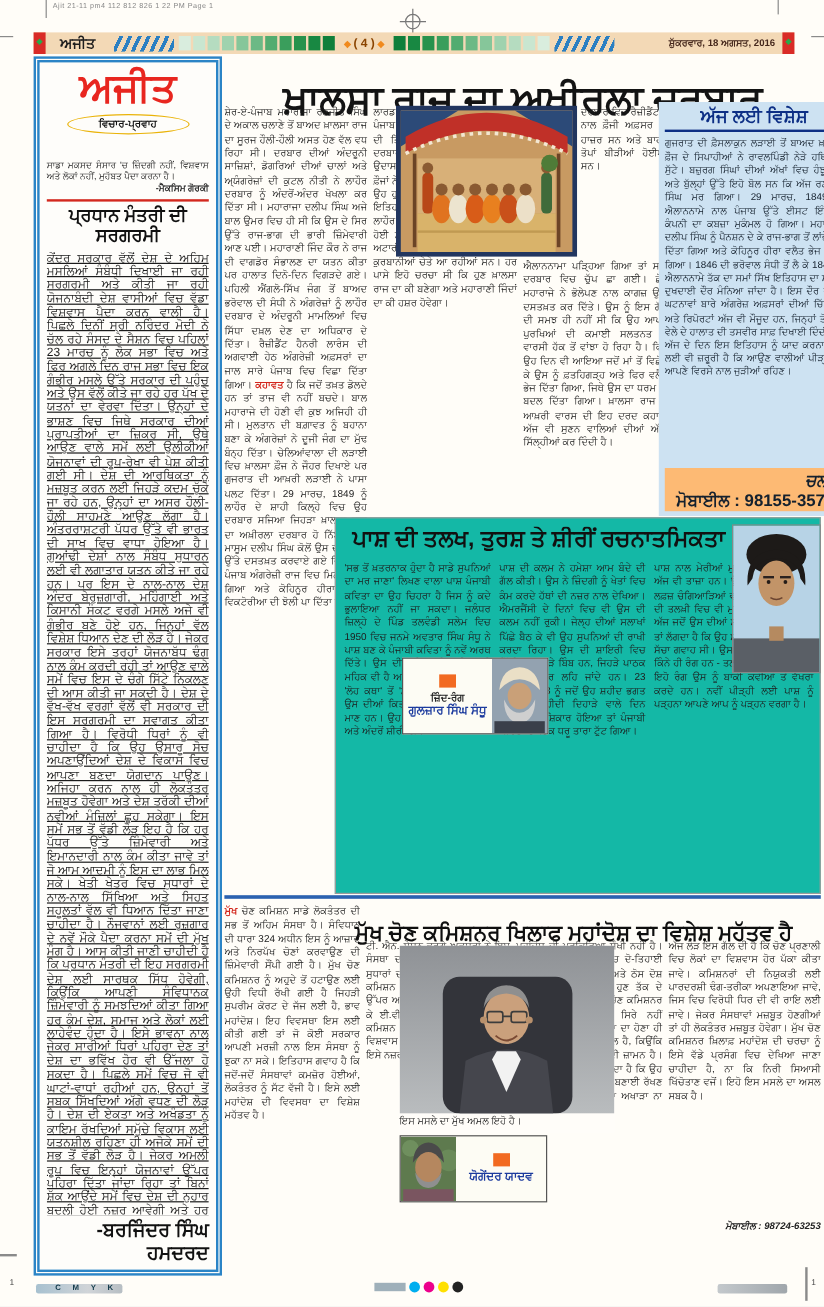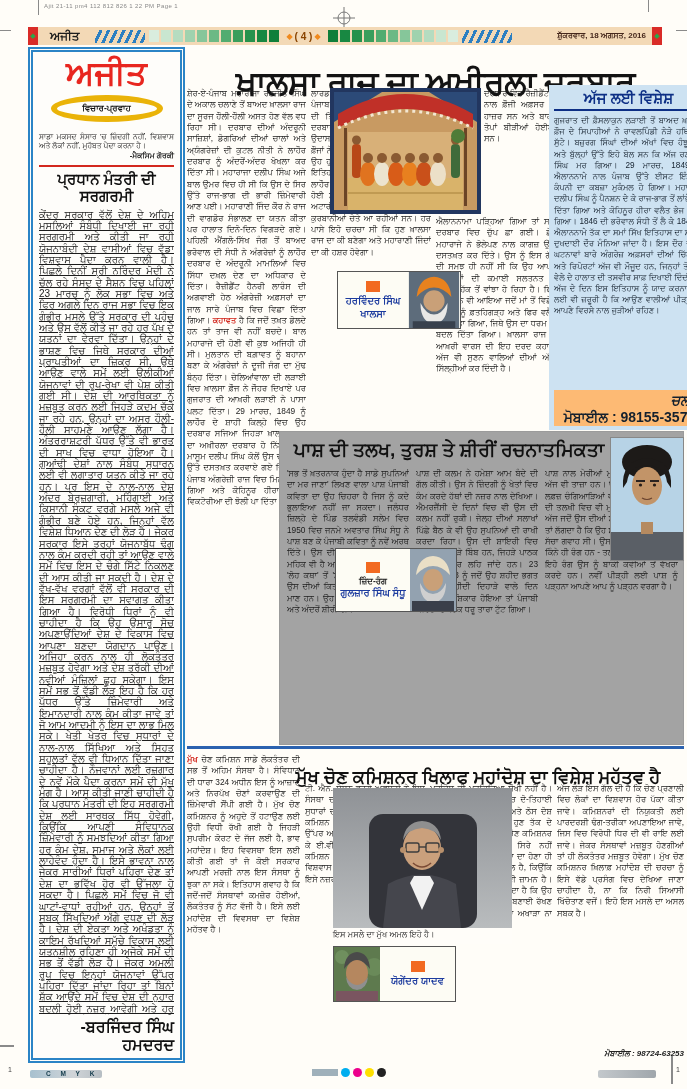--- a/index.html
+++ b/index.html
@@ -30,23 +30,23 @@
   .g4{background:#86c69a}.g5{background:#6cb985}.g6{background:#52ac70}.g7{background:#3a9e5c}
   .g8{background:#27924c}.g9{background:#188842}.g10{background:#0f7f3a}
   .tb-badge{display:flex;align-items:center;gap:2px;font-size:10px;font-weight:700;color:#8a4400;
             padding:0 3px;white-space:nowrap;}
   .tb-dia{color:#f08a1e;font-size:8px;}
   .tb-date{margin-left:auto;font-size:8px;font-weight:700;color:#46281c;margin-right:6px;white-space:nowrap;}
   
   .editorial{position:absolute;left:28px;top:47px;width:157px;height:1016px;border:5px double #2b84c6;
              background:#fefdfa;box-sizing:border-box;padding:4px 6px;display:flex;flex-direction:column;}
   .ed-logo{font-size:33px;font-weight:800;color:#e8261f;text-align:center;line-height:1.05;}
-  .ed-oval{width:100px;margin:4px auto 2px;border:6px solid #eab308;border-radius:50%;font-size:8.6px;
+  .ed-oval{width:100px;margin:4px auto 2px;border:1px solid #eab308;border-radius:50%;font-size:8.6px;
            font-weight:700;text-align:center;padding:2px 0;color:#111;}
-  .ed-quote{font-size:7.5px;line-height:9.8px;text-align:justify;color:#222;margin-top:8px;}
+  .ed-quote{font-size:7.5px;line-height:9.8px;text-align:justify;color:#222;margin-top:19px;}
   .ed-qauth{float:right;font-weight:700;}
   .ed-rule{height:2px;background:#d3281e;margin:4px 0 3px;}
   .ed-head{font-size:15px;font-weight:800;text-align:center;color:#101010;line-height:1.15;}
   .ed-body{flex:1;overflow:hidden;font-size:10px;line-height:11.35px;text-align:justify;color:#1b1b1b;margin-top:4px;text-decoration:underline;}
   .ed-sig{text-align:right;font-size:16px;font-weight:700;margin-top:3px;color:#111;}
   
   .m-head{position:absolute;left:187px;top:42px;width:497px;height:44px;font-size:33px;font-weight:800;
           color:#131313;text-align:center;white-space:nowrap;overflow:hidden;letter-spacing:-.5px;}
   .ncol{position:absolute;font-size:8.3px;line-height:11.35px;text-align:justify;color:#1c1c1c;overflow:hidden;}
   #mc1{left:187px;top:88px;width:119px;height:656px}
@@ -68,39 +68,39 @@
   .special{position:absolute;left:549px;top:85px;width:159px;height:345px;background:#cde2f2;
            box-sizing:border-box;padding:4px 5px;}
   .sp-head{font-size:15px;font-weight:800;color:#0d2f85;border-bottom:2.5px solid #0d2f85;
            padding-bottom:2px;margin-bottom:4px;text-align:center;}
   .sp-body{font-size:8.2px;line-height:11.2px;text-align:justify;color:#15212e;height:283px;overflow:hidden;}
   .sp-foot{position:absolute;right:5px;bottom:4px;left:5px;text-align:right;background:#fdba74;
            font-size:14px;font-weight:700;color:#15212e;padding-top:2px;}
   .sp-closing{font-style:italic;display:block;}
   
   .feature{position:absolute;left:279px;top:431px;width:405px;height:314px;border:1px solid #9b9b9b;
-           background:#a3a3a3;box-sizing:border-box;}
+           background:#14b8a6;box-sizing:border-box;}
   .f-head{position:absolute;left:10px;top:7px;width:318px;font-size:19px;font-weight:800;text-align:center;
           color:#111;white-space:nowrap;overflow:hidden;}
   .fcol{position:absolute;font-size:8.3px;line-height:11.35px;text-align:justify;color:#1c1c1c;overflow:hidden;}
   #fca{left:7px;top:36px;width:122px;height:271px}
   #fcb{left:136px;top:36px;width:122px;height:271px}
   #fcc{left:265px;top:36px;width:133px;height:271px}
   #fpash{position:absolute;left:330px;top:5px;width:72px;height:122px;border:1px solid #888;font-size:0;}
   #by2{left:55px;top:116px;width:122px;height:64px}
   
   .b-rule{position:absolute;left:187px;top:746px;width:497px;height:3px;background:#2b62b0;}
   .b-head{position:absolute;left:290px;top:752px;width:376px;font-size:18px;font-weight:800;text-align:center;
           color:#0f0f0f;white-space:nowrap;overflow:hidden;}
   #bc1{left:187px;top:754px;width:113px;height:306px}
   #bc2{left:305px;top:783px;width:120px;height:277px}
   #bc3{left:430px;top:783px;width:122px;height:277px}
   #bc4{left:557px;top:783px;width:127px;height:230px}
   .b-contact{position:absolute;left:557px;top:1017px;width:127px;text-align:right;font-size:8px;
-             font-style:italic;font-weight:700;color:#222;margin-top:32px;}
+             font-style:italic;font-weight:700;color:#222;}
   .photo-cec{position:absolute;left:333px;top:788px;width:179px;height:156px;background:#fffdf9;font-size:0;}
   .cec-cap{font-size:8.2px;line-height:10px;padding-top:2px;color:#1c1c1c;font-family:"Liberation Sans",sans-serif;}
   #by3{left:333px;top:946px;width:123px;height:56px}
   
   #bbs1{left:30px;top:1070px;width:72px;height:8px;border-radius:2px;opacity:.85;
         background:linear-gradient(90deg,#98b6c8,#c8cdd2 60%,#aab3ba);}
   #bbtx{left:46px;top:1070px;font-size:6.5px;font-weight:700;letter-spacing:4px;color:#123a4a;}
   #bbdots{left:312px;top:1068px;display:flex;gap:3px;align-items:center;}
   .dot{width:9px;height:9px;border-radius:50%;}
   .dbar{width:26px;height:7px;background:#9fb0ba;}
@@ -218,36 +218,20 @@
       <ellipse cx="80" cy="86" rx="8" ry="12" fill="#e8801f"></ellipse>
         <circle cx="80" cy="70" r="5" fill="#8a5a32"></circle>
       <ellipse cx="94" cy="86" rx="8" ry="12" fill="#c9501a"></ellipse>
         <circle cx="94" cy="70" r="5" fill="#8a5a32"></circle>
       <ellipse cx="108" cy="86" rx="8" ry="12" fill="#ece0c8"></ellipse>
         <circle cx="108" cy="70" r="5" fill="#8a5a32"></circle>
       <circle cx="128" cy="48" r="7" fill="#4f7c38"></circle>
     </svg>
   </div>
 
-  <div class="bybox" id="by1">
-    <div class="by-left">
-      <div class="by-sq"></div>
-      <div class="by-name">ਹਰਵਿੰਦਰ ਸਿੰਘ</div>
-      <div class="by-name">ਖਾਲਸਾ</div>
-    </div>
-    <div class="by-photo">
-      <svg width="52" height="56" viewBox="0 0 52 58">
-        <rect width="52" height="58" fill="#5d6c7b"></rect>
-        <path d="M8,26 Q10,6 26,5 Q42,6 44,26 Q36,16 26,16 Q16,16 8,26 Z" fill="#e8821e"></path>
-        <ellipse cx="26" cy="30" rx="11" ry="11" fill="#c9a078"></ellipse>
-        <path d="M12,32 Q12,52 26,54 Q40,52 40,32 Q34,44 26,44 Q18,44 12,32 Z" fill="#e8e8e6"></path>
-        <rect x="4" y="51" width="44" height="7" fill="#38414d"></rect>
-      </svg>
-    </div>
-  </div>
 
   <div class="special">
     <div class="sp-head">ਅੱਜ ਲਈ ਵਿਸ਼ੇਸ਼</div>
     <div class="sp-body">ਗੁਜਰਾਤ ਦੀ ਫ਼ੈਸਲਾਕੁਨ ਲੜਾਈ ਤੋਂ ਬਾਅਦ ਖ਼ਾਲਸਾ ਫ਼ੌਜ ਦੇ ਸਿਪਾਹੀਆਂ ਨੇ ਰਾਵਲਪਿੰਡੀ ਨੇੜੇ ਹਥਿਆਰ ਸੁੱਟੇ। ਬਜ਼ੁਰਗ ਸਿੰਘਾਂ ਦੀਆਂ ਅੱਖਾਂ ਵਿਚ ਹੰਝੂ ਸਨ ਅਤੇ ਬੁੱਲ੍ਹਾਂ ਉੱਤੇ ਇਹੋ ਬੋਲ ਸਨ ਕਿ ਅੱਜ ਰਣਜੀਤ ਸਿੰਘ ਮਰ ਗਿਆ। 29 ਮਾਰਚ, 1849 ਦੇ ਐਲਾਨਨਾਮੇ ਨਾਲ ਪੰਜਾਬ ਉੱਤੇ ਈਸਟ ਇੰਡੀਆ ਕੰਪਨੀ ਦਾ ਕਬਜ਼ਾ ਮੁਕੰਮਲ ਹੋ ਗਿਆ। ਮਹਾਰਾਜਾ ਦਲੀਪ ਸਿੰਘ ਨੂੰ ਪੈਨਸ਼ਨ ਦੇ ਕੇ ਰਾਜ-ਭਾਗ ਤੋਂ ਲਾਂਭੇ ਕਰ ਦਿੱਤਾ ਗਿਆ ਅਤੇ ਕੋਹਿਨੂਰ ਹੀਰਾ ਵਲੈਤ ਭੇਜ ਦਿੱਤਾ ਗਿਆ। 1846 ਦੀ ਭਰੋਵਾਲ ਸੰਧੀ ਤੋਂ ਲੈ ਕੇ 1849 ਦੇ ਐਲਾਨਨਾਮੇ ਤੱਕ ਦਾ ਸਮਾਂ ਸਿੱਖ ਇਤਿਹਾਸ ਦਾ ਸਭ ਤੋਂ ਦੁਖਦਾਈ ਦੌਰ ਮੰਨਿਆ ਜਾਂਦਾ ਹੈ। ਇਸ ਦੌਰ ਦੀਆਂ ਘਟਨਾਵਾਂ ਬਾਰੇ ਅੰਗਰੇਜ਼ ਅਫ਼ਸਰਾਂ ਦੀਆਂ ਚਿੱਠੀਆਂ ਅਤੇ ਰਿਪੋਰਟਾਂ ਅੱਜ ਵੀ ਮੌਜੂਦ ਹਨ, ਜਿਨ੍ਹਾਂ ਤੋਂ ਉਸ ਵੇਲੇ ਦੇ ਹਾਲਾਤ ਦੀ ਤਸਵੀਰ ਸਾਫ਼ ਦਿਖਾਈ ਦਿੰਦੀ ਹੈ। ਅੱਜ ਦੇ ਦਿਨ ਇਸ ਇਤਿਹਾਸ ਨੂੰ ਯਾਦ ਕਰਨਾ ਇਸ ਲਈ ਵੀ ਜ਼ਰੂਰੀ ਹੈ ਕਿ ਆਉਣ ਵਾਲੀਆਂ ਪੀੜ੍ਹੀਆਂ ਆਪਣੇ ਵਿਰਸੇ ਨਾਲ ਜੁੜੀਆਂ ਰਹਿਣ।</div>
     <div class="sp-foot">
       <span class="sp-closing">ਚਲਦਾ</span>
       <span>ਮੋਬਾਈਲ : 98155-35725</span>
     </div>
   </div>
 

